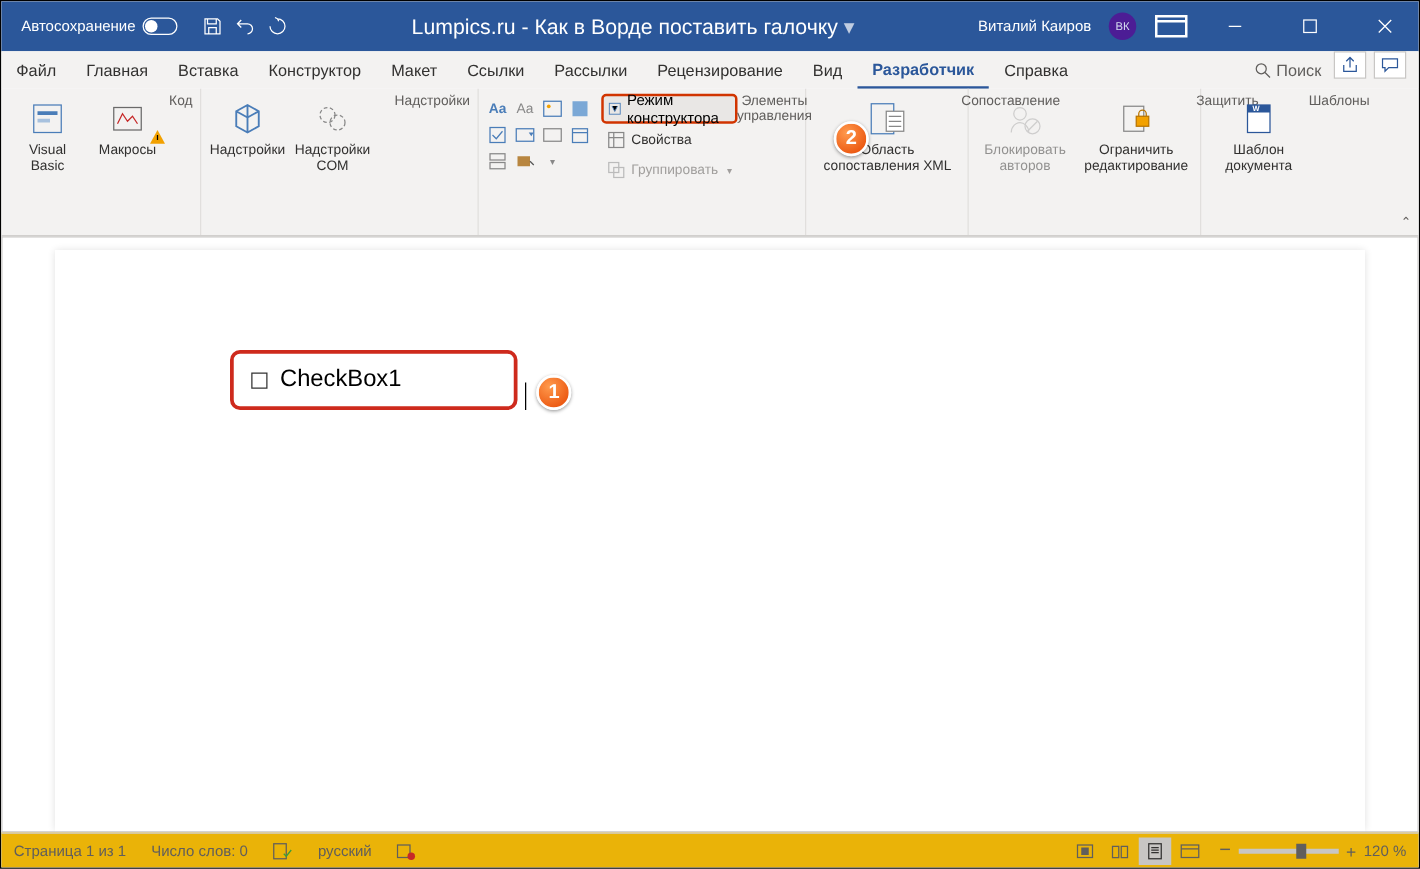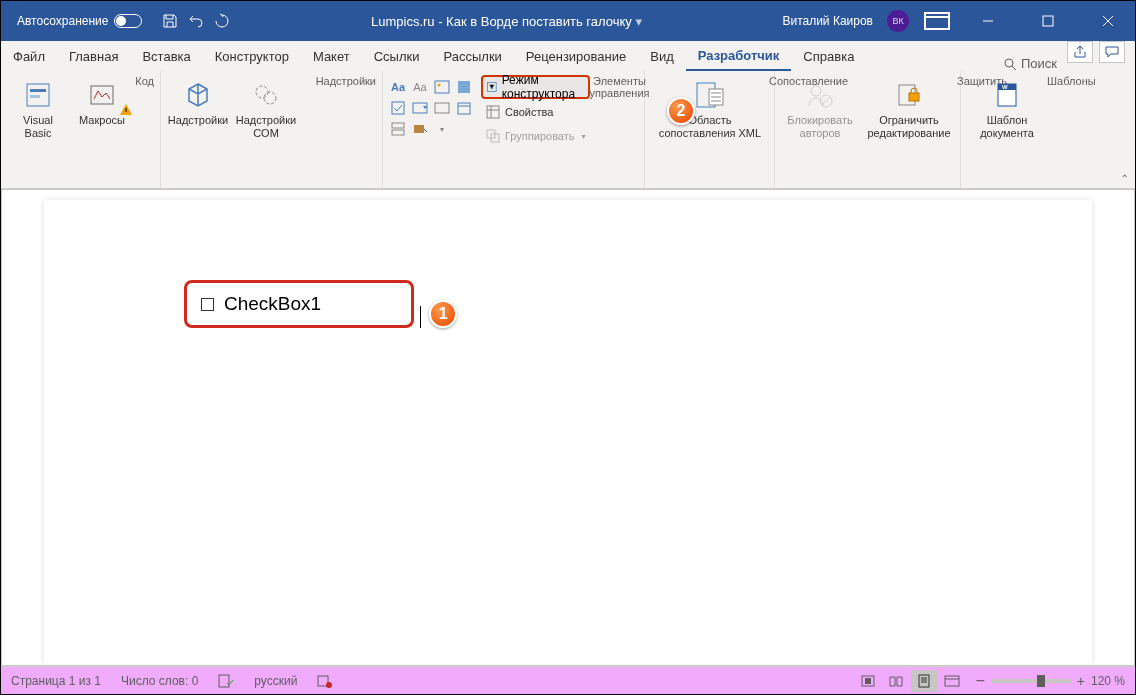--- a/index.html
+++ b/index.html
@@ -6,33 +6,33 @@
 body { background: #fff; border: 1px solid #000; width: 1136px; height: 695px; overflow: hidden; position: relative; }
 
 
 .titlebar { height: 40px; background: #2b579a; display: flex; align-items: center; color: #fff; font-size: 12px; }
 .titlebar .left { display: flex; align-items: center; gap: 12px; padding-left: 16px; }
 .titlebar .autosave { display: flex; align-items: center; gap: 6px; }
 .titlebar .toggle { width: 28px; height: 14px; border: 1px solid #fff; border-radius: 8px; position: relative; }
 .titlebar .toggle::after { content: ""; position: absolute; width: 10px; height: 10px; background: #fff; border-radius: 50%; top: 1px; left: 1px; }
 .titlebar .qat { display: flex; gap: 10px; margin-left: 8px; }
 .titlebar .qat svg { width: 16px; height: 16px; }
-.titlebar .title { flex: 1; text-align: center; font-size: 13px; }
+.titlebar .title { flex: 1; text-align: center; font-size: 17px; }
 .titlebar .right { display: flex; align-items: center; gap: 14px; padding-right: 4px; }
 .titlebar .avatar { width: 22px; height: 22px; border-radius: 50%; background: #4c1d95; display: flex; align-items: center; justify-content: center; font-size: 9px; color: #d5ddef; }
 .titlebar .winbtn { width: 46px; height: 40px; display: flex; align-items: center; justify-content: center; }
 .titlebar .winbtn svg { width: 12px; height: 12px; stroke: #fff; stroke-width: 1; fill: none; }
 .titlebar .ribbonopt { width: 28px; height: 28px; display: flex; align-items: center; justify-content: center; }
 
 
 .tabsrow { height: 30px; background: #f3f2f1; display: flex; align-items: stretch; border-bottom: 0; font-size: 13px; }
 .tabsrow .tab { padding: 0 12px; display: flex; align-items: center; color: #323130; cursor: pointer; }
 .tabsrow .tab.active { color: #2b579a; border-bottom: 2px solid #2b579a; font-weight: 600; }
 .tabsrow .spacer { flex: 1; }
-.tabsrow .search { display: flex; align-items: flex-end; gap: 4px; color: #605e5c; padding-right: 10px; }
+.tabsrow .search { display: flex; align-items: center; gap: 4px; color: #605e5c; padding-right: 10px; }
 .tabsrow .endicons { display: flex; gap: 6px; padding-right: 10px; }
 .tabsrow .endicons .ib { width: 26px; height: 22px; border: 1px solid #c8c6c4; background: #fff; display: flex; align-items: center; justify-content: center; }
 .tabsrow .endicons svg { width: 14px; height: 14px; }
 
 
 .ribbon { height: 118px; background: #f3f2f1; border-bottom: 1px solid #d1cfcd; display: flex; position: relative; }
 .group { display: flex; border-right: 1px solid #e1dfdd; padding: 4px 6px 2px; }
 .group-body { flex: 1; display: flex; align-items: flex-start; gap: 2px; }
 .group-label { text-align: center; font-size: 11px; color: #605e5c; padding-bottom: 2px; }
 .bigbtn { display: flex; flex-direction: column; align-items: center; justify-content: flex-start; width: 62px; padding: 2px 2px; cursor: pointer; }
@@ -52,21 +52,21 @@
 
 
 .docarea { position: absolute; top: 188px; left: 0; right: 0; bottom: 28px; background: #fff; border: 1px solid #c8c6c4; overflow: hidden; }
 .page { position: absolute; top: 10px; left: 42px; right: 42px; bottom: 0; background: #fff; box-shadow: 0 0 6px rgba(0,0,0,0.12); }
 .checkbox-wrap { position: absolute; top: 80px; left: 140px; display: flex; align-items: flex-end; }
 .checkbox-box { border: 3px solid #ce2a1d; border-radius: 8px; padding: 10px 90px 10px 14px; display: flex; align-items: center; gap: 10px; font-size: 19px; font-family: Arial; }
 .checkbox-box .cb { width: 13px; height: 13px; border: 1px solid #333; }
 .cursor { width: 1px; height: 22px; background: #000; margin-left: 6px; }
 
 
-.statusbar { position: absolute; bottom: 0; left: 0; right: 0; height: 28px; background: #f0abfc; border-top: 1px solid #d1cfcd; display: flex; align-items: center; font-size: 12px; color: #605e5c; }
+.statusbar { position: absolute; bottom: 0; left: 0; right: 0; height: 28px; background: #eab308; border-top: 1px solid #d1cfcd; display: flex; align-items: center; font-size: 12px; color: #605e5c; }
 .statusbar .item { padding: 0 10px; display: flex; align-items: center; gap: 5px; }
 .statusbar .spacer2 { flex: 1; }
 .statusbar .views { display: flex; gap: 2px; }
 .statusbar .views .vb { width: 26px; height: 22px; display: flex; align-items: center; justify-content: center; }
 .statusbar .views .vb.active { background: #c8c6c4; }
 .zoom { display: flex; align-items: center; gap: 6px; padding: 0 10px; }
 .zoom .track { width: 80px; height: 4px; background: #c8c6c4; position: relative; }
 .zoom .track::after { content: ""; position: absolute; width: 8px; height: 12px; background: #605e5c; top: -4px; left: 58%; }
 
 svg { display: block; }

